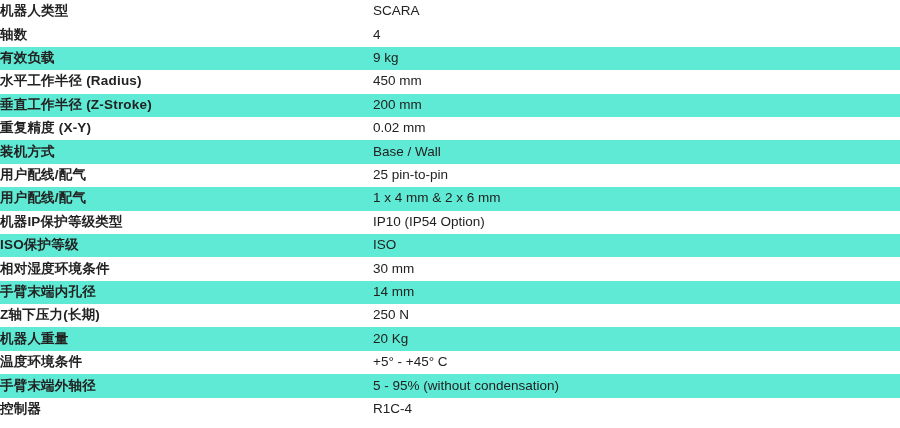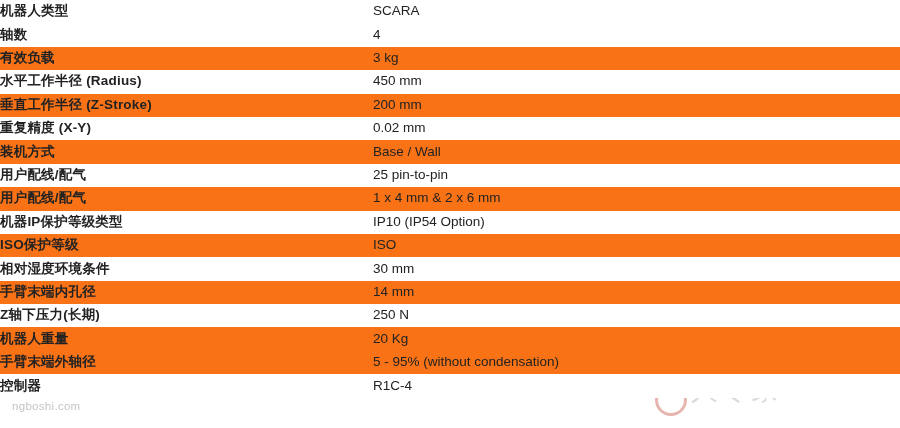--- a/index.html
+++ b/index.html
@@ -39,21 +39,21 @@
     color: #1a1a1a;
     letter-spacing: 0.2px;
   }
   td.value-cell {
     width: 527px;
     padding-left: 7px;
     font-weight: normal;
     color: #2b2b2b;
   }
   tr.row-shaded td {
-    background: #f97316;
+    background: #5eead4;
   }
   tr.row-plain td {
     background: #ffffff;
   }
   
   .watermark {
     position: absolute;
     z-index: 1;
     pointer-events: none;
   }
@@ -126,21 +126,21 @@
     <tr class="row-plain">
       <td class="label-cell">机器人类型</td>
       <td class="value-cell">SCARA</td>
     </tr>
     <tr class="row-plain">
       <td class="label-cell">轴数</td>
       <td class="value-cell">4</td>
     </tr>
     <tr class="row-shaded">
       <td class="label-cell">有效负载</td>
-      <td class="value-cell">3 kg</td>
+      <td class="value-cell">9 kg</td>
     </tr>
     <tr class="row-plain">
       <td class="label-cell">水平工作半径 (Radius)</td>
       <td class="value-cell">450 mm</td>
     </tr>
     <tr class="row-shaded">
       <td class="label-cell">垂直工作半径 (Z-Stroke)</td>
       <td class="value-cell">200 mm</td>
     </tr>
     <tr class="row-plain">
@@ -176,20 +176,24 @@
       <td class="value-cell">14 mm</td>
     </tr>
     <tr class="row-plain">
       <td class="label-cell">Z轴下压力(长期)</td>
       <td class="value-cell">250 N</td>
     </tr>
     <tr class="row-shaded">
       <td class="label-cell">机器人重量</td>
       <td class="value-cell">20 Kg</td>
     </tr>
+    <tr class="row-plain">
+      <td class="label-cell">温度环境条件</td>
+      <td class="value-cell">+5° - +45° C</td>
+    </tr>
     <tr class="row-shaded">
       <td class="label-cell">手臂末端外轴径</td>
       <td class="value-cell">5 - 95% (without condensation)</td>
     </tr>
     <tr class="row-plain">
       <td class="label-cell">控制器</td>
       <td class="value-cell">R1C-4</td>
     </tr>
   </tbody>
 </table>

